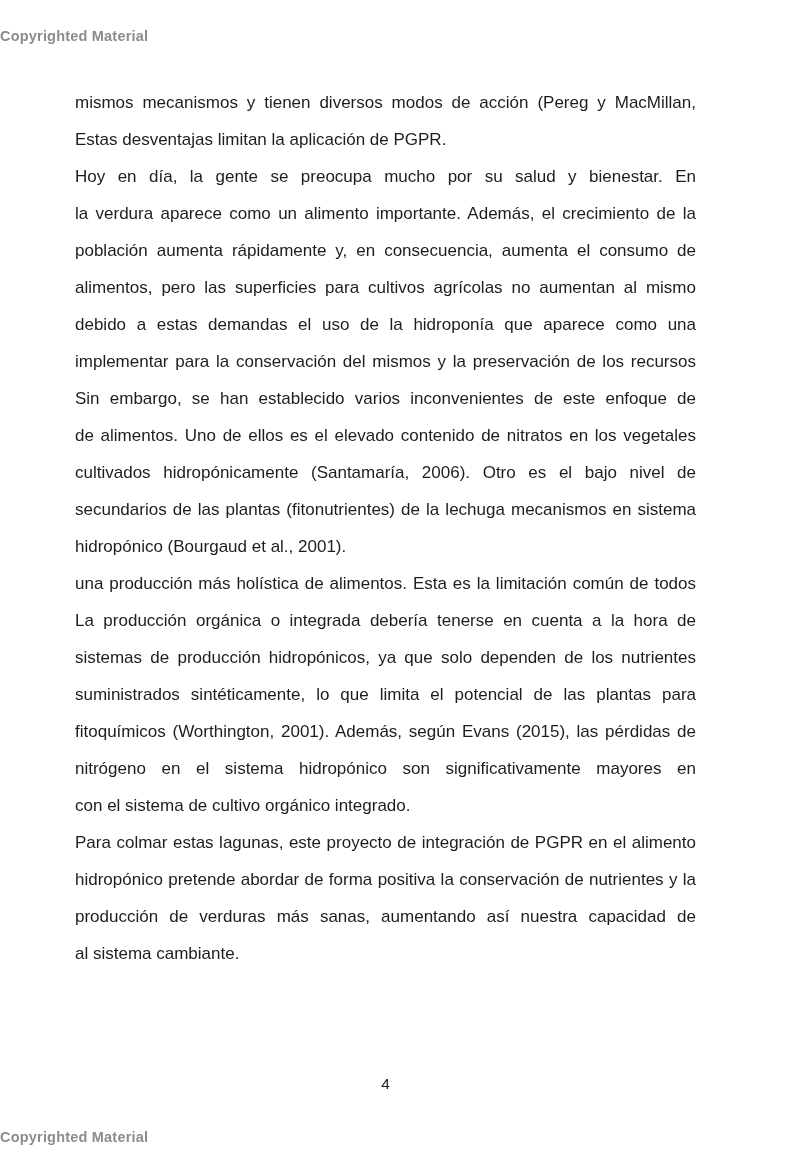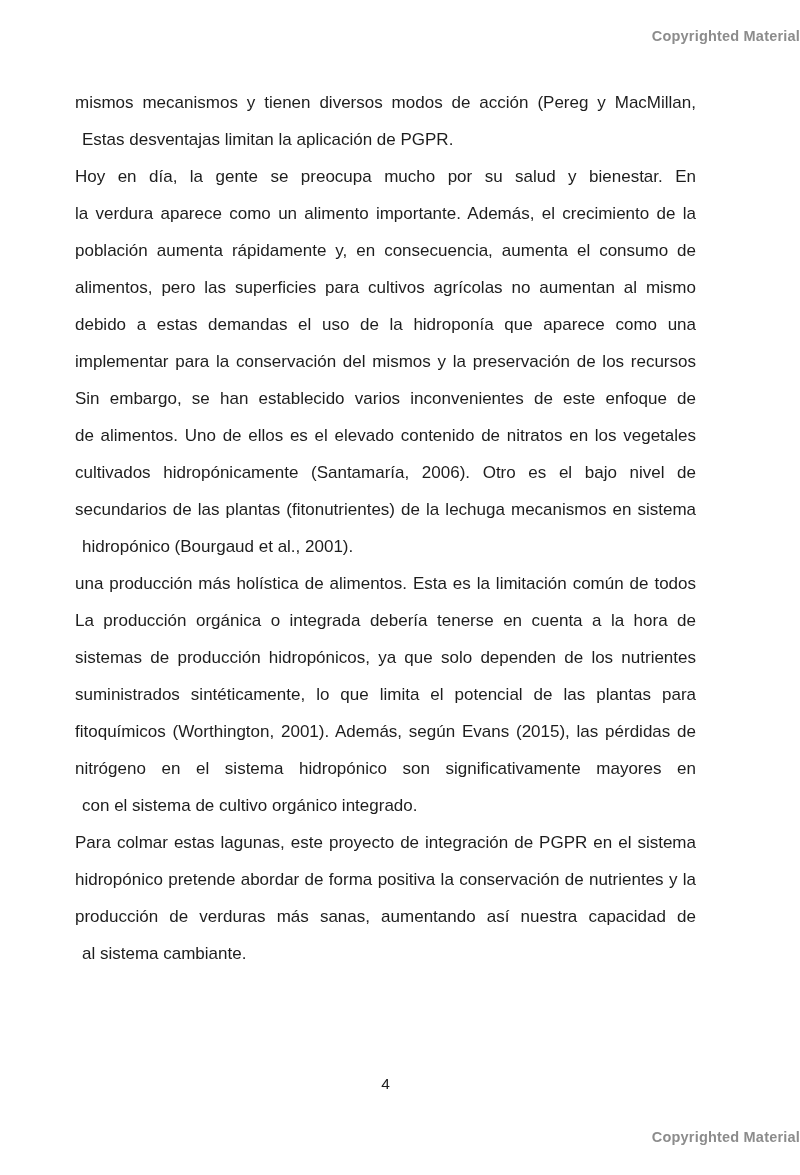--- a/index.html
+++ b/index.html
@@ -19,21 +19,21 @@
     position: relative;
     width: 800px;
     height: 1175px;
     background: var(--bg);
     overflow: hidden;
   }
   .watermark {
     position: absolute;
     left: 0;
     width: 800px;
-    text-align: right;
+    text-align: left;
     color: var(--watermark);
     font-weight: bold;
     font-size: 14.5px;
     line-height: 18px;
     letter-spacing: 0.2px;
   }
   .watermark-top { top: 27px; }
   .watermark-bottom { top: 1128px; }
   .body-column {
     position: absolute;
@@ -47,21 +47,20 @@
   .paragraph { margin: 0; padding: 0; }
   .line {
     height: 37px;
     overflow: hidden;
     text-align: justify;
     text-align-last: justify;
     word-spacing: normal;
   }
   .line.last {
     text-align-last: left;
-    margin-left: 7px;
   }
   .page-number {
     position: absolute;
     left: 75px;
     top: 1071px;
     width: 621px;
     text-align: center;
     color: var(--text);
     font-size: 15.5px;
     line-height: 26px;
@@ -95,21 +94,21 @@
       <div class="paragraph">
         <div class="line">una producción más holística de alimentos. Esta es la limitación común de todos los</div>
         <div class="line">La producción orgánica o integrada debería tenerse en cuenta a la hora de abordar</div>
         <div class="line">sistemas de producción hidropónicos, ya que solo dependen de los nutrientes</div>
         <div class="line">suministrados sintéticamente, lo que limita el potencial de las plantas para sintetizar</div>
         <div class="line">fitoquímicos (Worthington, 2001). Además, según Evans (2015), las pérdidas de</div>
         <div class="line">nitrógeno en el sistema hidropónico son significativamente mayores en comparación</div>
         <div class="line last">con el sistema de cultivo orgánico integrado.</div>
       </div>
       <div class="paragraph">
-        <div class="line">Para colmar estas lagunas, este proyecto de integración de PGPR en el sistema</div>
+        <div class="line">Para colmar estas lagunas, este proyecto de integración de PGPR en el alimento</div>
         <div class="line">hidropónico pretende abordar de forma positiva la conservación de nutrientes y la</div>
         <div class="line">producción de verduras más sanas, aumentando así nuestra capacidad de resistencia</div>
         <div class="line last">al sistema cambiante.</div>
       </div>
     </main>
 
   <div class="page-number">4</div>
 
   <div class="watermark watermark-bottom">Copyrighted Material</div>
 

